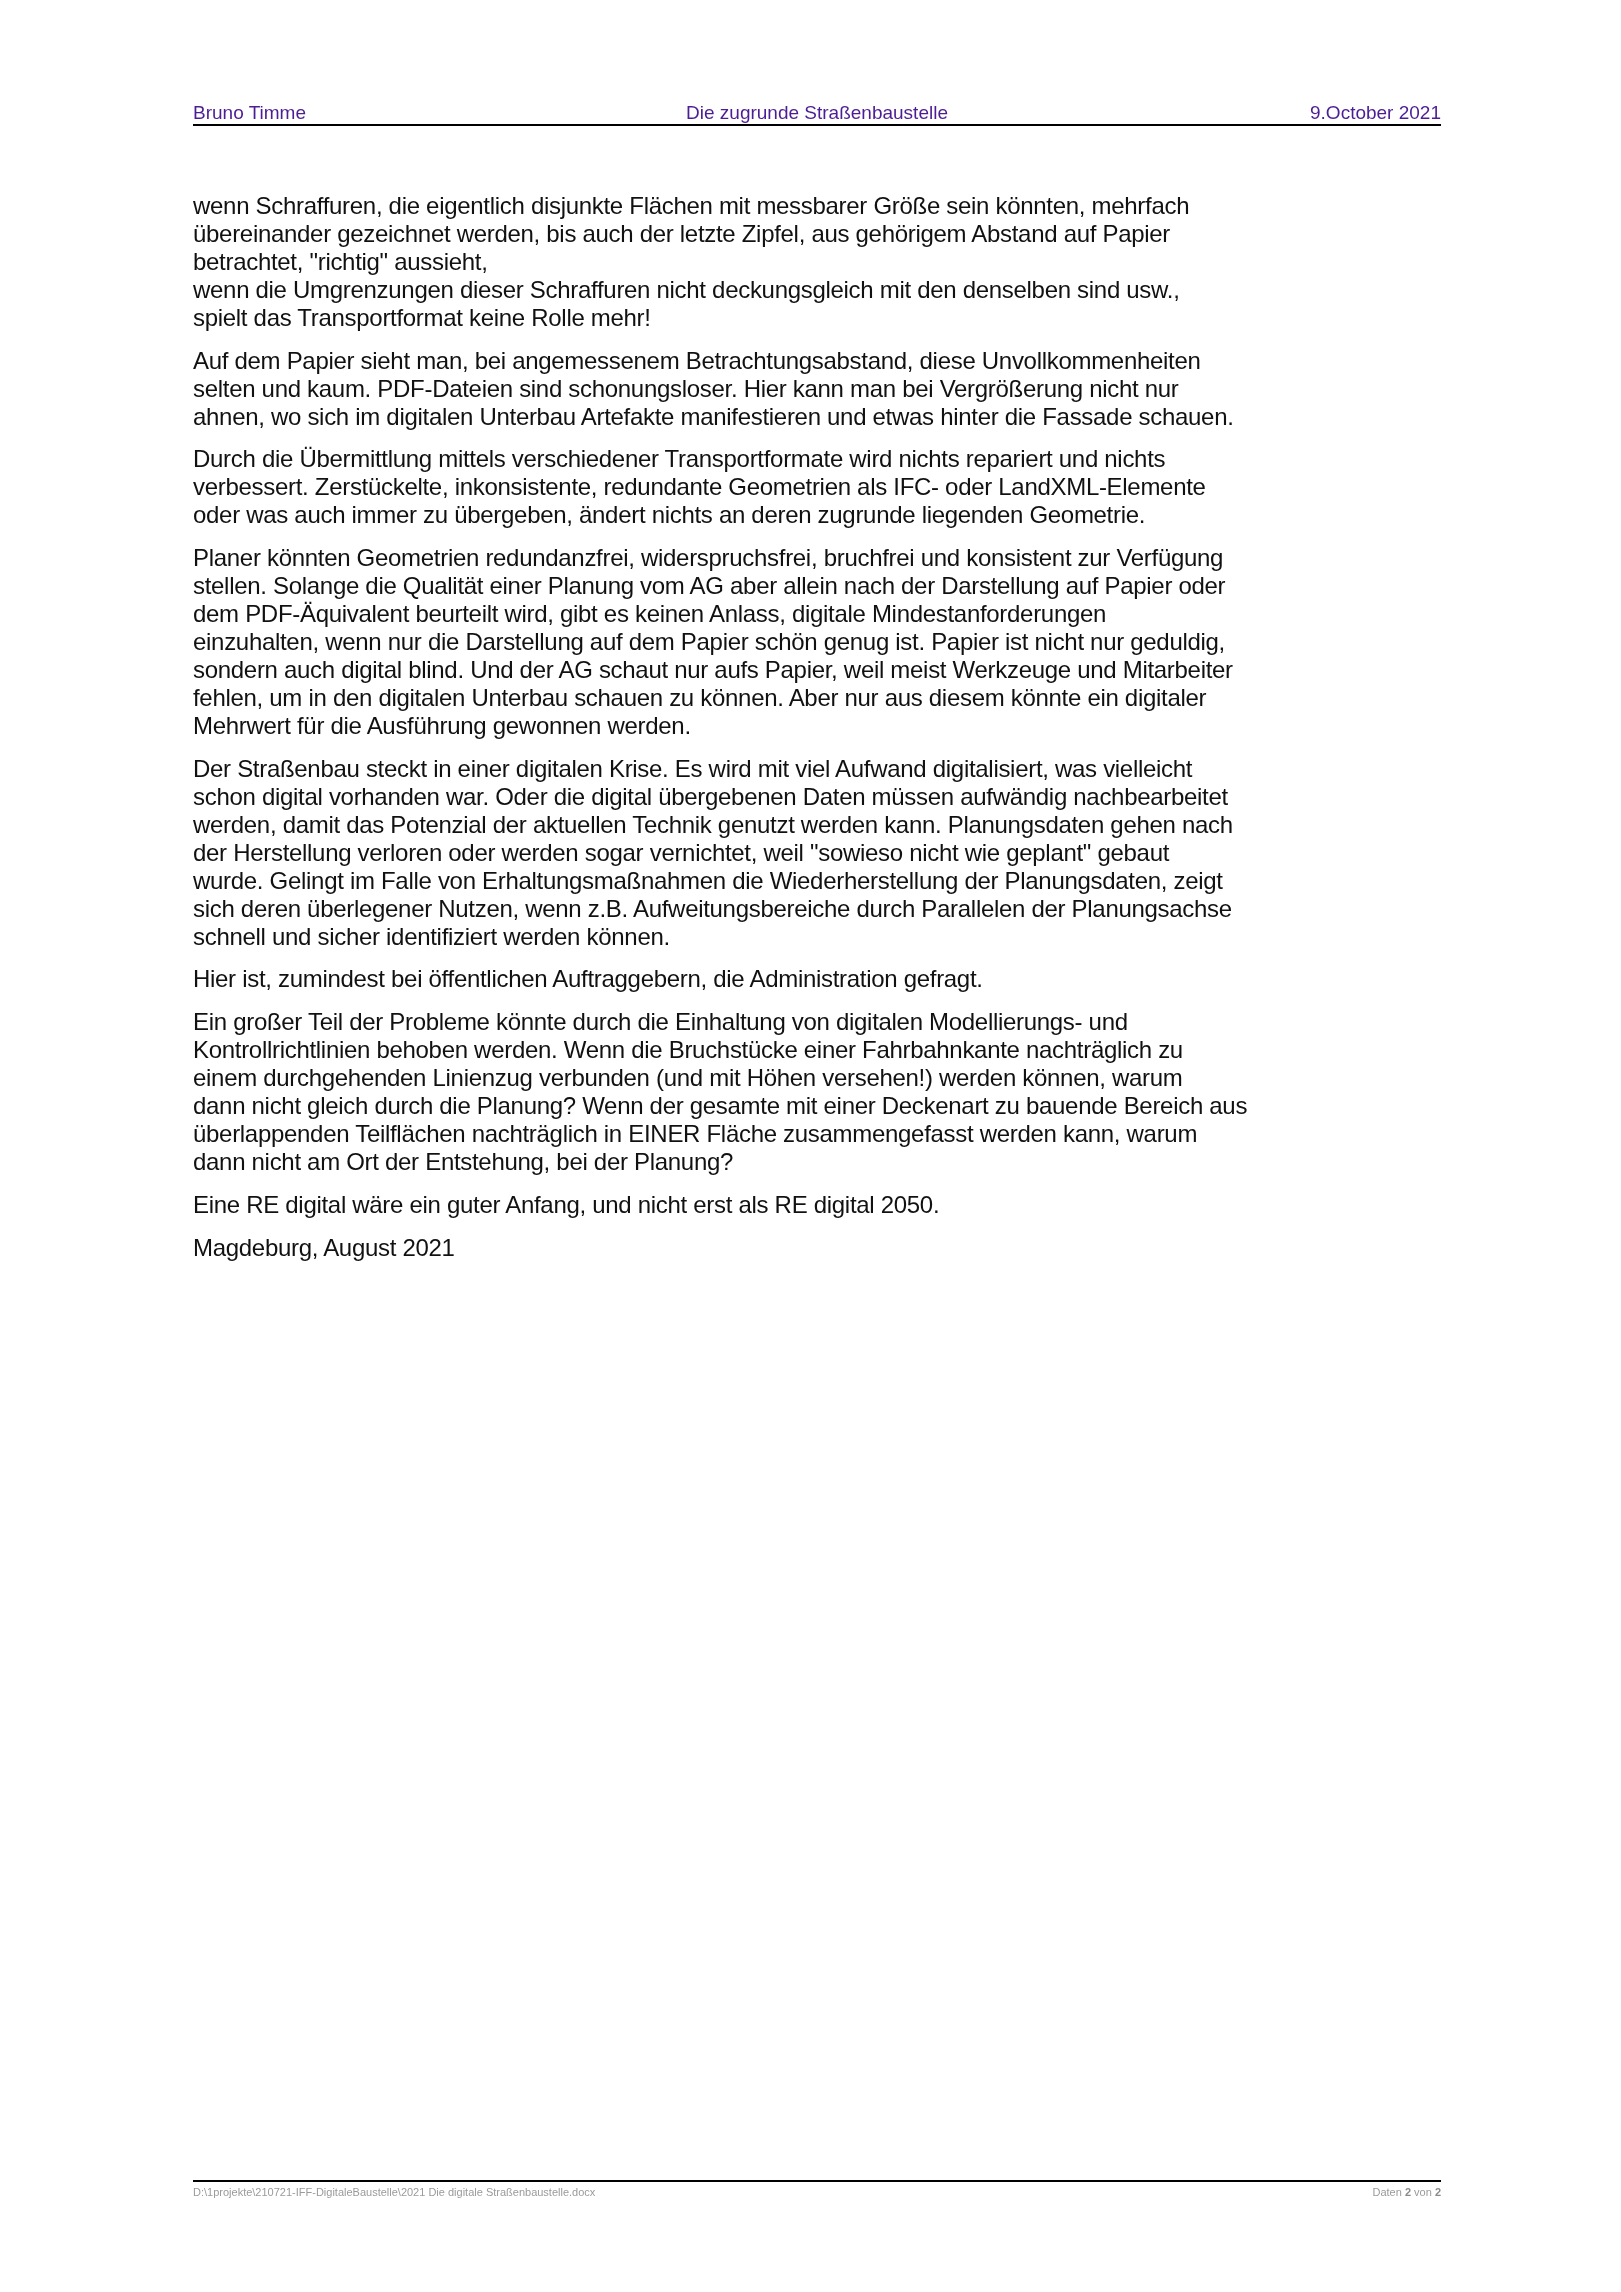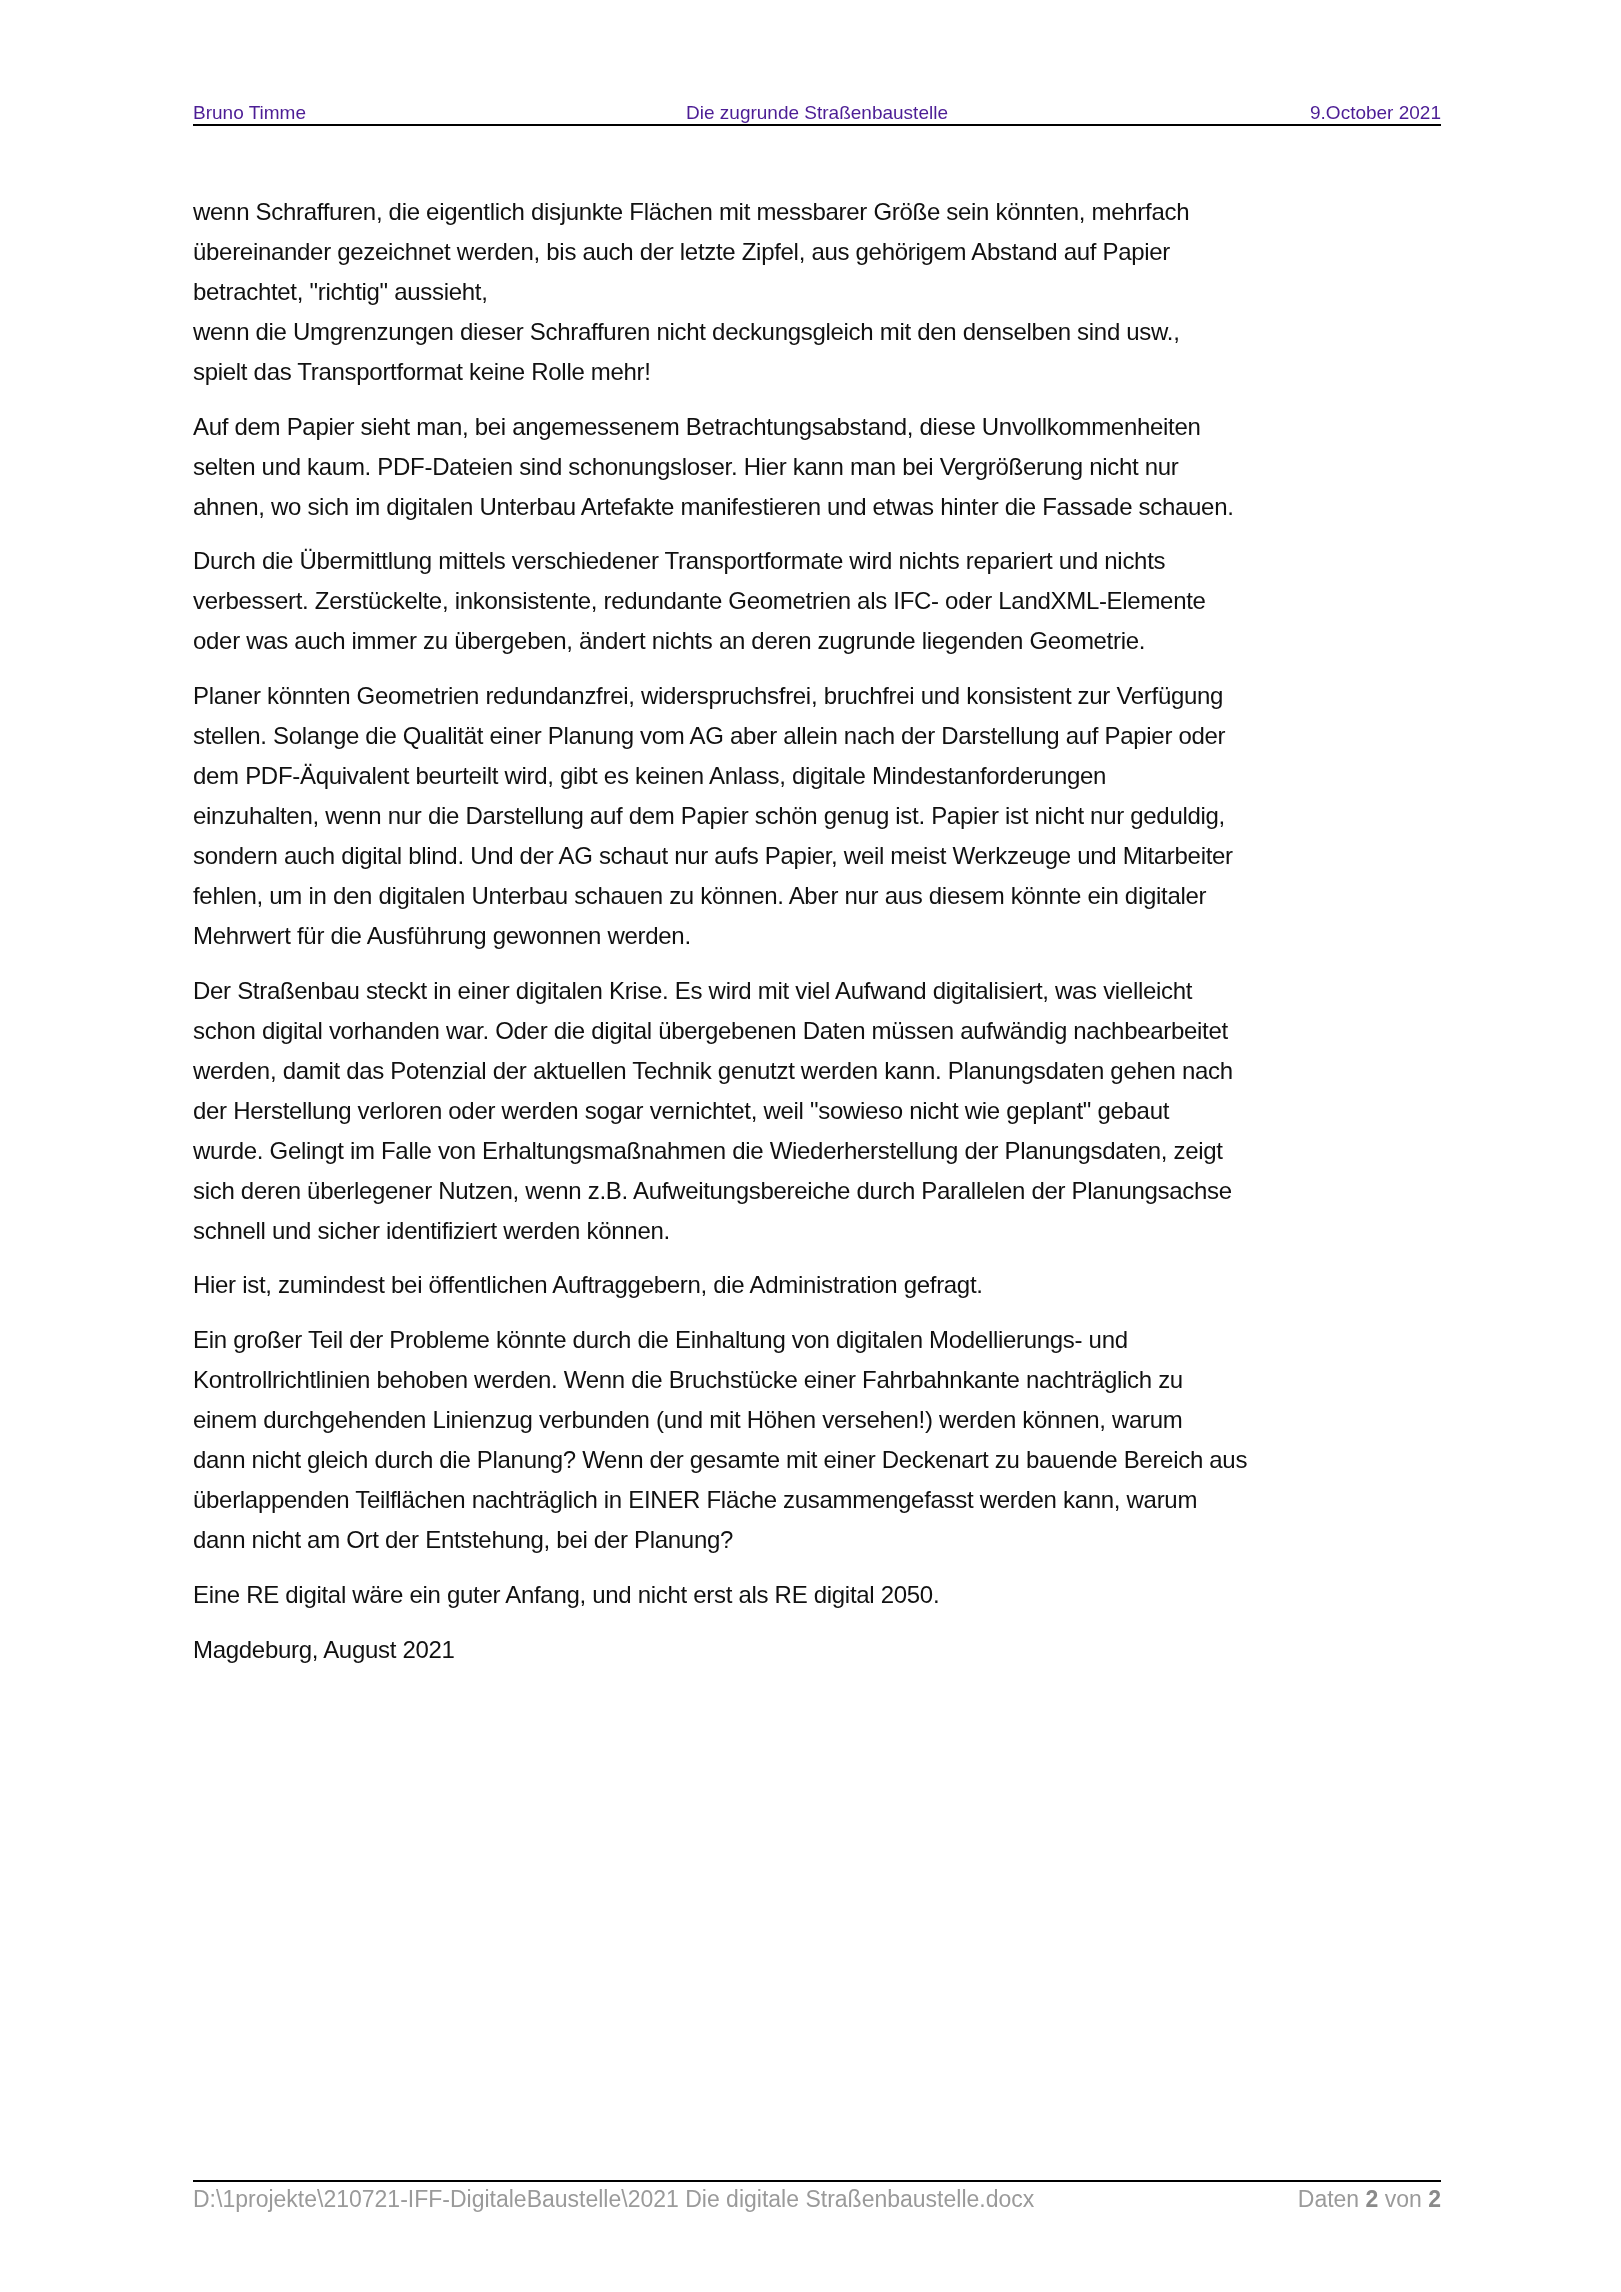--- a/index.html
+++ b/index.html
@@ -10,29 +10,29 @@
     font-family: "Liberation Sans", sans-serif; font-size: 19px; color: #4c1d95;
   }
   .header span { position: absolute; top: 0; white-space: nowrap; }
   .header .h-left { left: 0; }
   .header .h-center { left: 50%; transform: translateX(-50%); }
   .header .h-right { right: 0; }
   .header-rule { position: absolute; left: 193px; top: 124px; width: 1248px; height: 2px; background: #000; }
 
   .body-text {
     position: absolute; left: 193px; top: 192px; width: 1264px;
-    font-family: "Liberation Sans", sans-serif; font-size: 24px; line-height: 40px; color: #111;
+    font-family: "Liberation Sans", sans-serif; font-size: 24px; line-height: 28px; color: #111;
     letter-spacing: -0.3px;
   }
   .body-text p { margin: 0 0 14.7px 0; white-space: pre-line; }
 
   .footer-rule { position: absolute; left: 193px; top: 2180px; width: 1248px; height: 2px; background: #000; }
   .footer {
     position: absolute; left: 193px; top: 2186px; width: 1248px; height: 25.5px;
-    font-family: "Liberation Sans", sans-serif; font-size: 23px; color: #9a9a9a;
+    font-family: "Liberation Sans", sans-serif; font-size: 11px; color: #9a9a9a;
   }
   .footer span { position: absolute; top: 0; white-space: nowrap; }
   .footer .f-left { left: 0; }
   .footer .f-right { right: 0; }
   .footer b { font-weight: bold; color: #8a8a8a; }
 </style>
 </head>
 <body>
 
 <div class="page">

